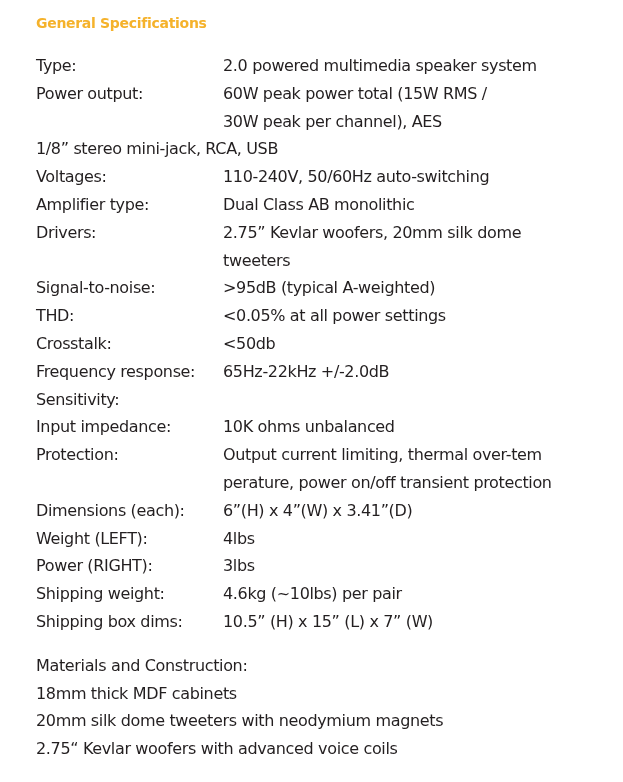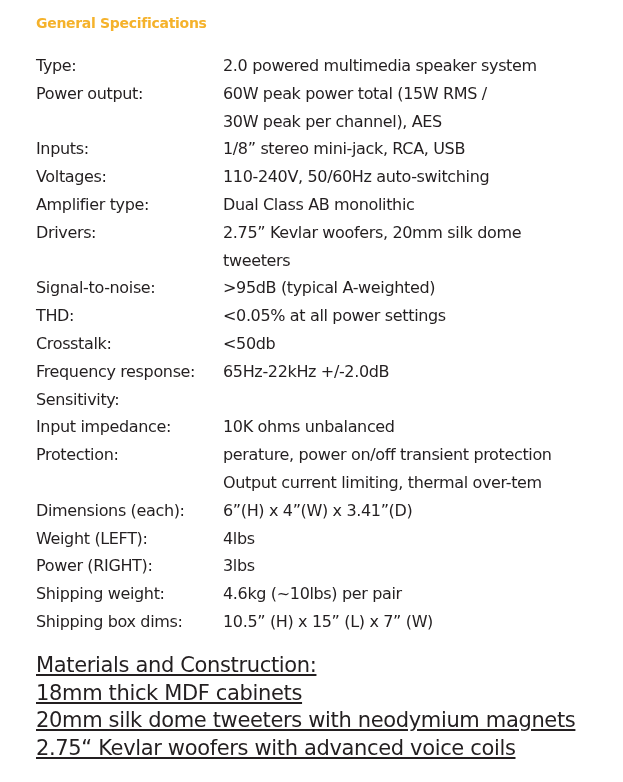--- a/index.html
+++ b/index.html
@@ -53,25 +53,24 @@
     .value span {
       display: block;
     }
     .materials {
       position: absolute;
       left: 36px;
       top: 652px;
       margin: 0;
       padding: 0;
       list-style: none;
-      font-size: 21px;
+      font-size: 16px;
       line-height: 27.6px;
       letter-spacing: -0.35px;
       white-space: nowrap;
-      text-decoration: underline;
     }
   </style>
 </head>
 <body>
 
 <h1 class="title">General Specifications</h1>
 
 <ul class="specs">
   <li class="row">
     <span class="label">Type:</span>
@@ -80,21 +79,20 @@
     </span>
   </li>
   <li class="row">
     <span class="label">Power output:</span>
     <span class="value">
       <span>60W peak power total (15W RMS /</span>
       <span>30W peak per channel), AES</span>
     </span>
   </li>
   <li class="row">
-    <span class="label">Inputs:</span>
     <span class="value">
       <span>1/8” stereo mini-jack, RCA, USB</span>
     </span>
   </li>
   <li class="row">
     <span class="label">Voltages:</span>
     <span class="value">
       <span>110-240V, 50/60Hz auto-switching</span>
     </span>
   </li>
@@ -140,22 +138,22 @@
   </li>
   <li class="row">
     <span class="label">Input impedance:</span>
     <span class="value">
       <span>10K ohms unbalanced</span>
     </span>
   </li>
   <li class="row">
     <span class="label">Protection:</span>
     <span class="value">
+      <span>Output current limiting, thermal over-tem</span>
       <span>perature, power on/off transient protection</span>
-      <span>Output current limiting, thermal over-tem</span>
     </span>
   </li>
   <li class="row">
     <span class="label">Dimensions (each):</span>
     <span class="value">
       <span>6”(H) x 4”(W) x 3.41”(D)</span>
     </span>
   </li>
   <li class="row">
     <span class="label">Weight (LEFT):</span>

